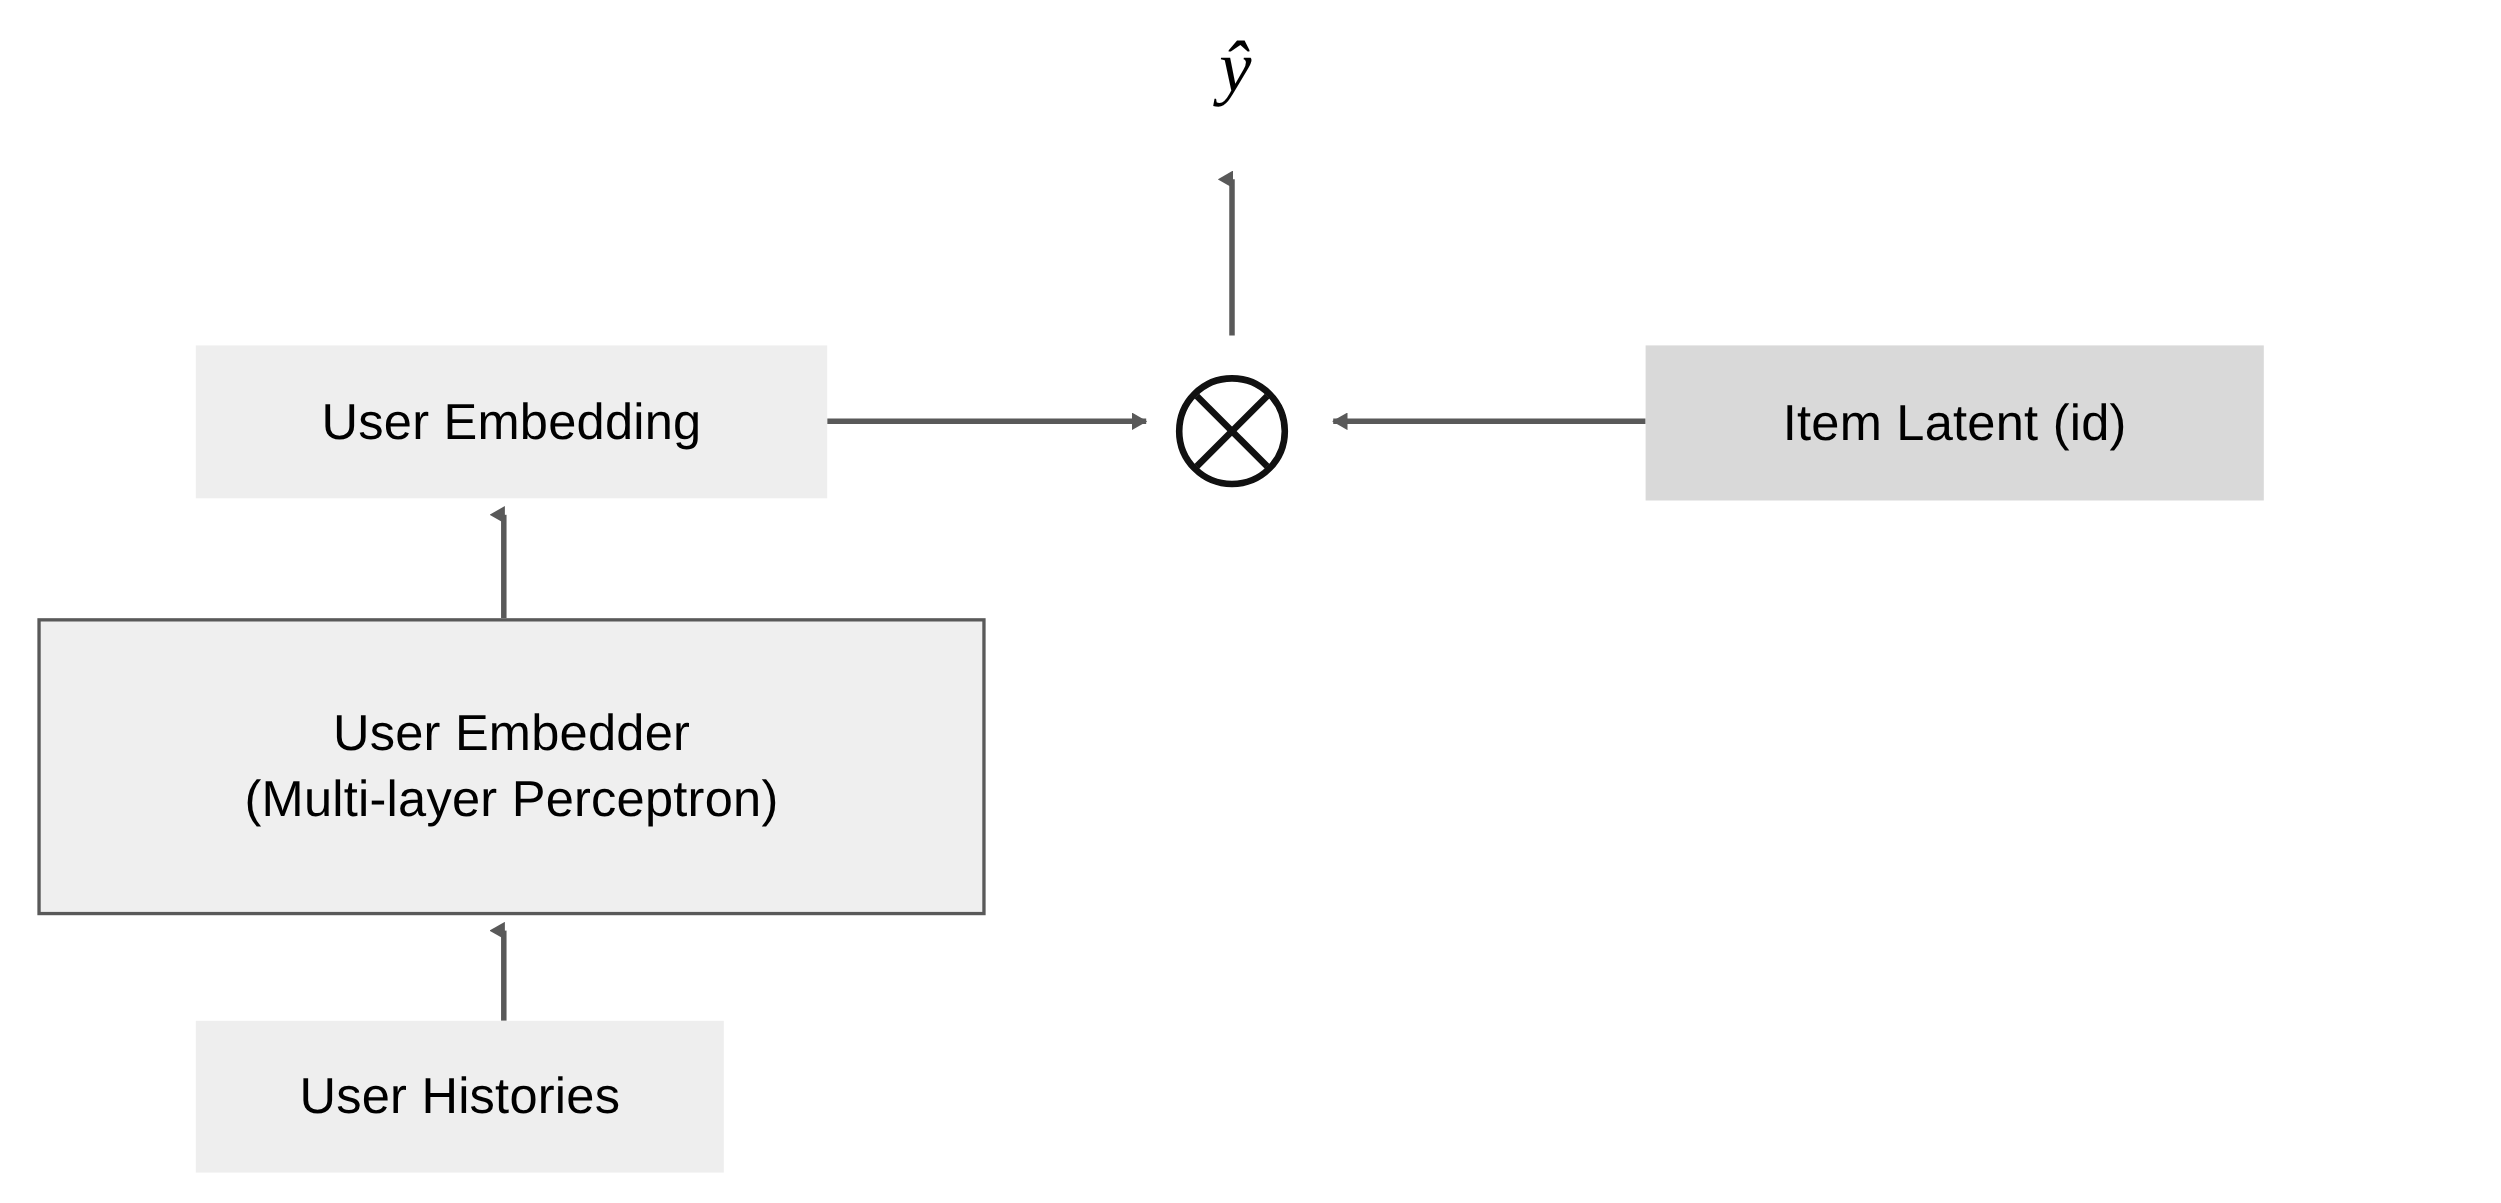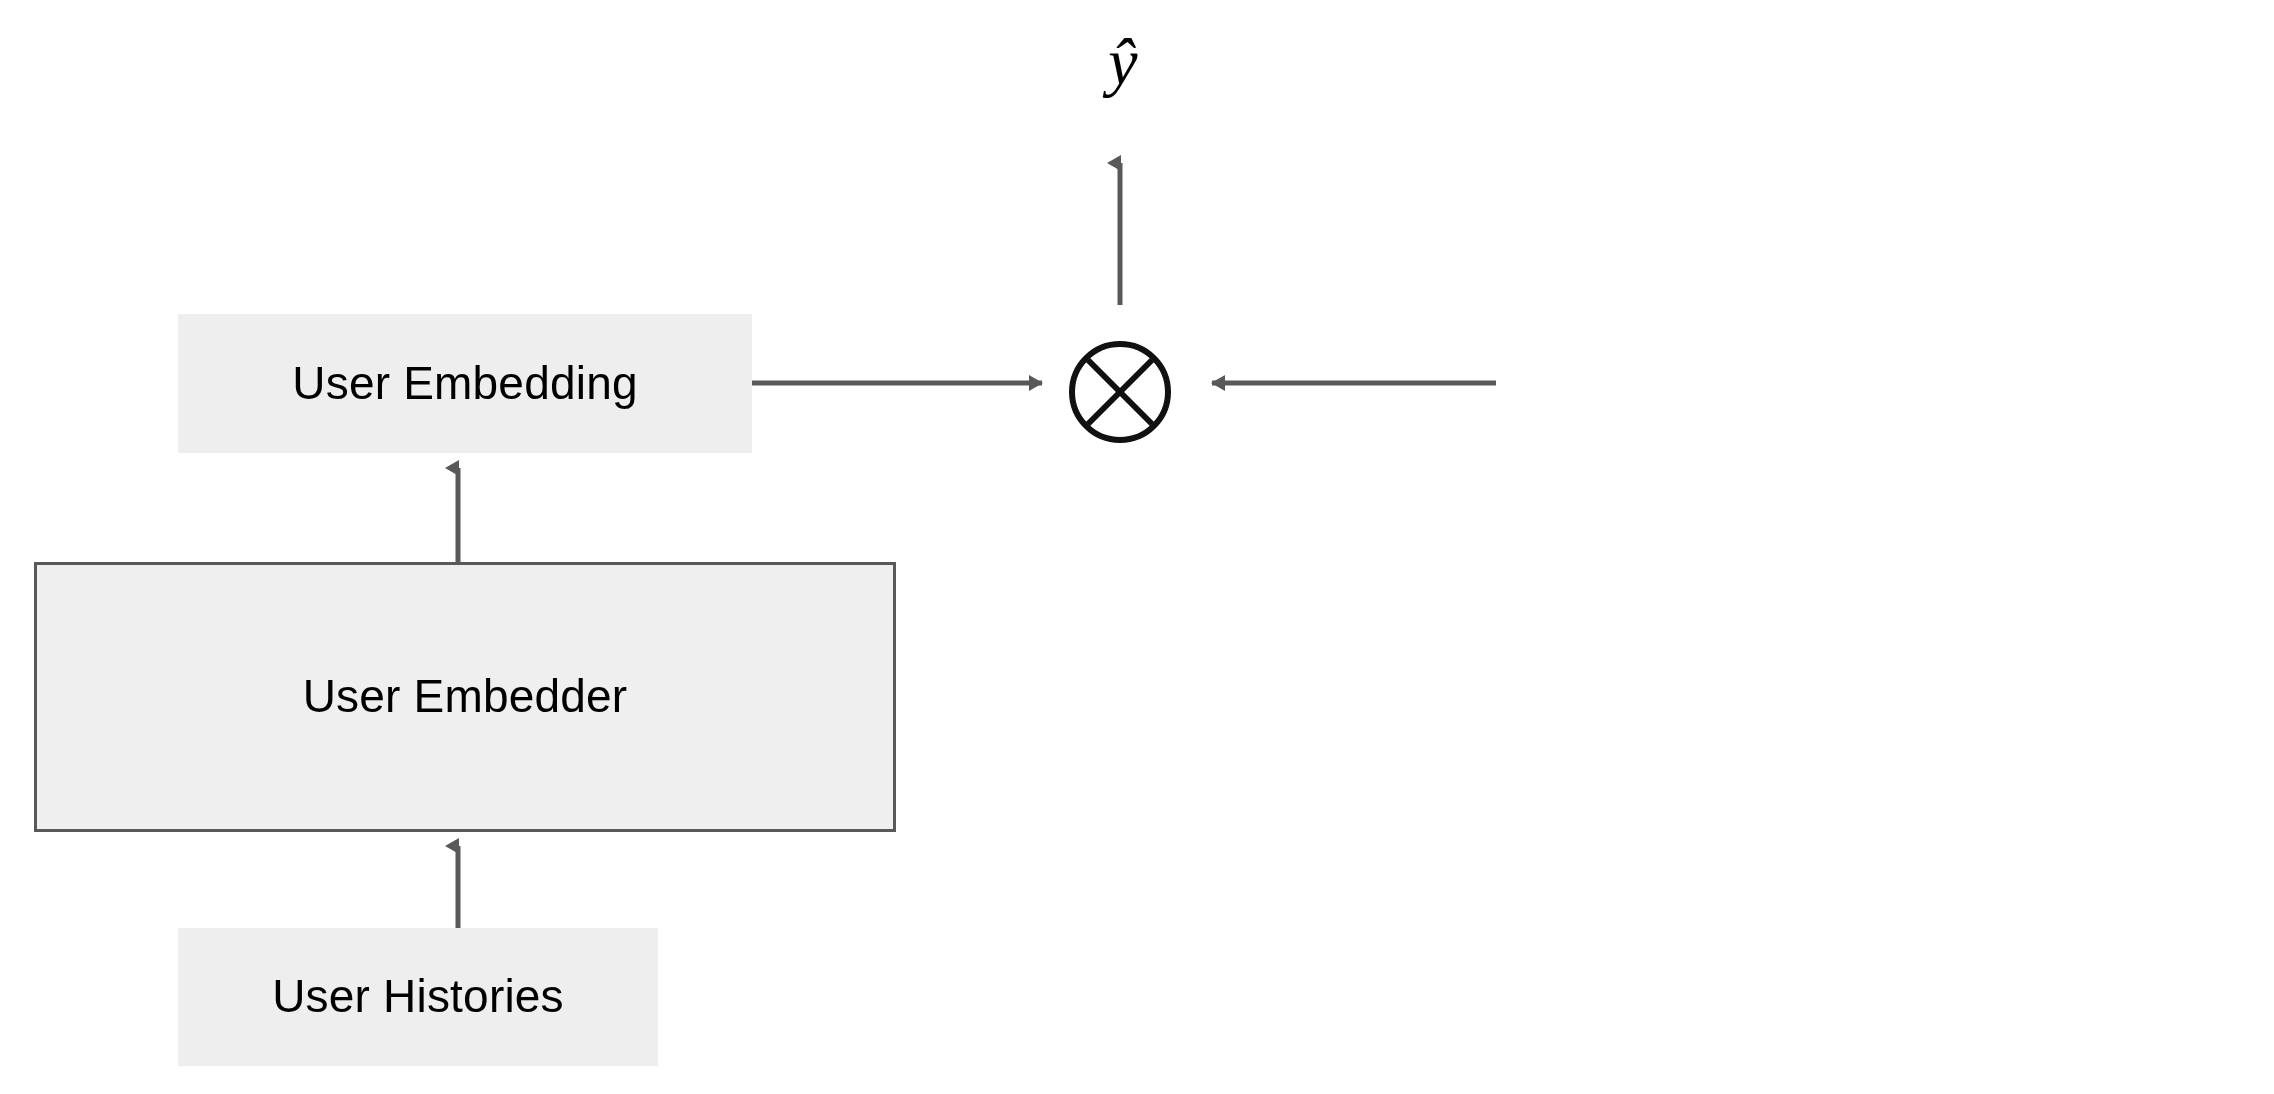--- a/index.html
+++ b/index.html
@@ -133,22 +133,26 @@
       <circle cx="52" cy="52" r="48" fill="none" stroke="#111111" stroke-width="6"></circle>
       <line x1="20" y1="20" x2="84" y2="84" stroke="#111111" stroke-width="6" stroke-linecap="butt"></line>
       <line x1="84" y1="20" x2="20" y2="84" stroke="#111111" stroke-width="6" stroke-linecap="butt"></line>
     </svg>
   </div>
 
   <div class="node" id="node-user-embedding">
     <span class="node-label-line">User Embedding</span>
   </div>
 
+  <div class="node" id="node-item-latent">
+    <span class="node-label-line">Item Latent (id)</span>
+  </div>
 
   <div class="node" id="node-user-embedder">
     <span class="node-label-line">User Embedder</span>
+    <span class="node-label-line">(Multi-layer Perceptron)</span>
   </div>
 
   <div class="node" id="node-user-histories">
     <span class="node-label-line">User Histories</span>
   </div>
 
 </div>
 
 </body></html>

